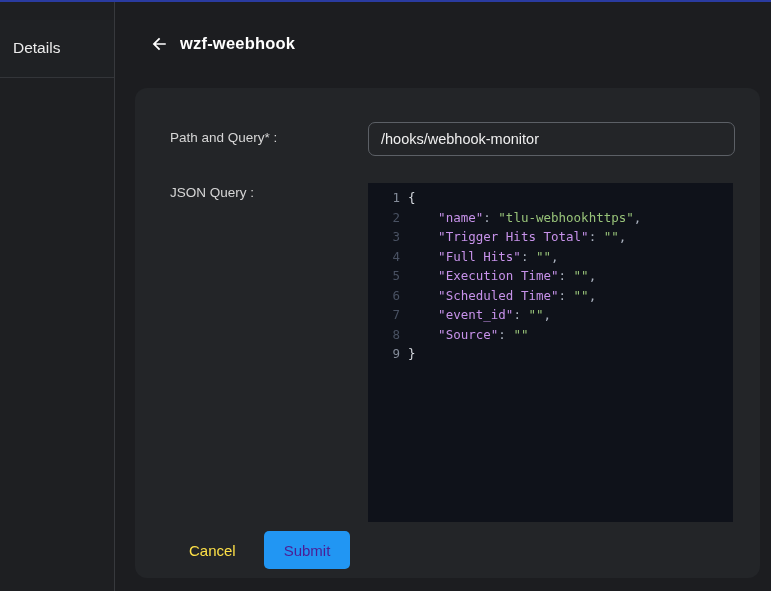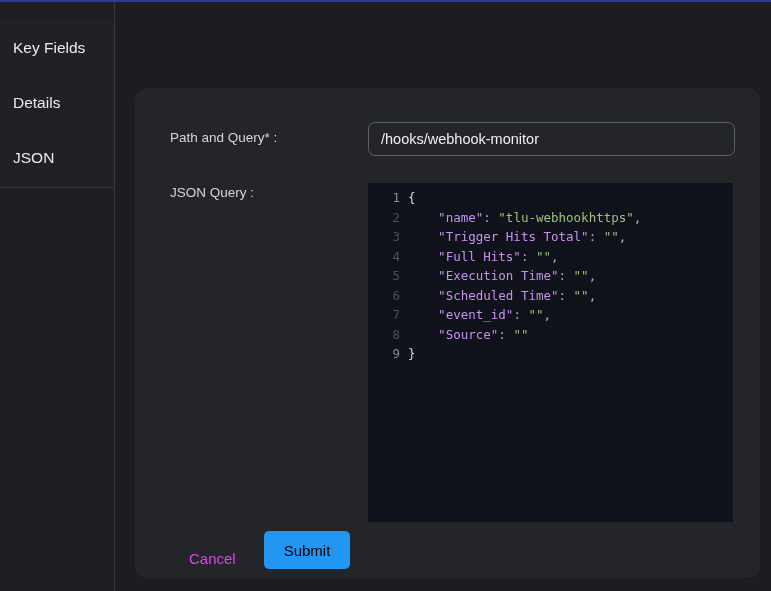--- a/index.html
+++ b/index.html
@@ -115,58 +115,62 @@
   .line-code { white-space: pre; padding-left: 8px; }
   .tok-key    { color: #c792ea; }
   .tok-string { color: #98c379; }
   .tok-punct  { color: #abb2bf; }
   .tok-brace  { color: #d7dae0; }
   .tok-ws     { color: #abb2bf; }
 
   
   .btn-row { position: absolute; left: 0; top: 443px; height: 38px; }
   .cancel-button {
-    position: absolute; left: 46px; top: 8px; height: 38px;
+    position: absolute; left: 46px; top: 0; height: 38px;
     background: none; border: none;
-    color: #d946ef; font-size: 15px;
+    color: #fde047; font-size: 15px;
     font-family: "Liberation Sans", sans-serif;
     cursor: pointer;
     padding: 0 8px;
   }
   .submit-button {
     position: absolute; left: 129px; top: 0;
     width: 86px; height: 38px;
     background: #2196f3;
     border: none; border-radius: 5px;
-    color: #000000; font-size: 15px;
+    color: #4c1d95; font-size: 15px;
     font-family: "Liberation Sans", sans-serif;
     cursor: pointer;
   }
 </style>
 </head>
 <body>
 
 <div class="screen">
 
   <div class="top-accent"></div>
 
   <div class="sidebar">
     <div class="sidebar-nav" id="sidebar-nav">
         <div class="sidebar-item">
-          <span>Key Fields</span>
-        </div>
-        <div class="sidebar-item">
           <span>Details</span>
-        </div>
-        <div class="sidebar-item">
-          <span>JSON</span>
         </div>
       </div>
   </div>
 
+  <div class="header">
+    <div class="back-button">
+      <span style="display:flex">
+        <svg viewBox="0 0 24 24" width="18" height="18">
+            <path d="M21 11.1H7.9l5.8-5.8L12 3.6 3.6 12l8.4 8.4 1.7-1.7-5.8-5.8H21z" fill="#ffffff"></path>
+          </svg>
+      </span>
+    </div>
+    <div class="page-title">wzf-weebhook</div>
+  </div>
 
   <div class="card">
 
     <div class="field-label path-label">Path and Query* :</div>
 
     <input class="path-input" type="text" value="/hooks/webhook-monitor" style="">
 
     <div class="field-label json-label">JSON Query :</div>
 
     <div class="editor" id="json-editor">

